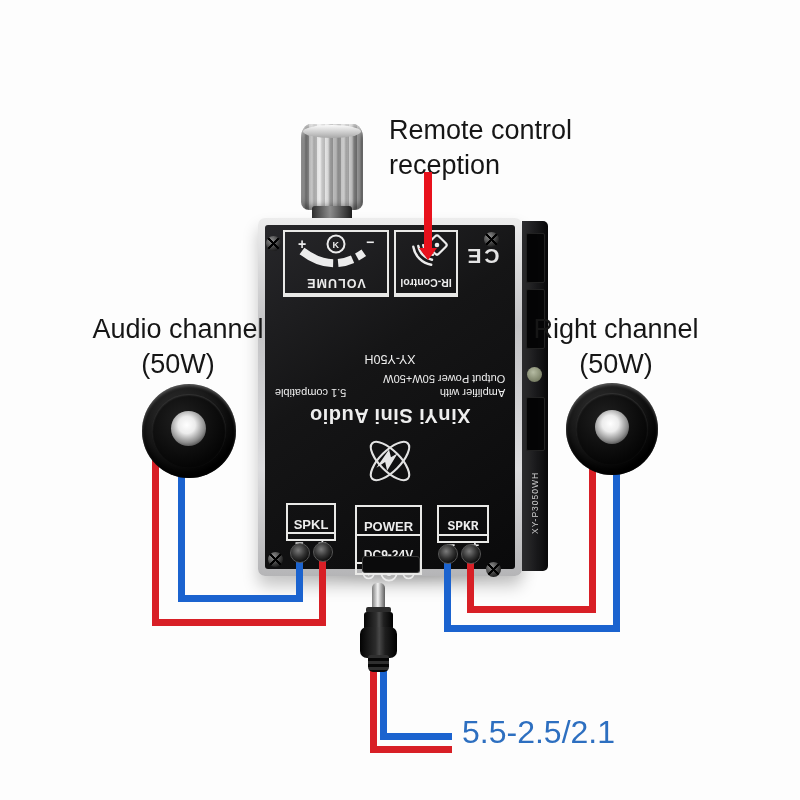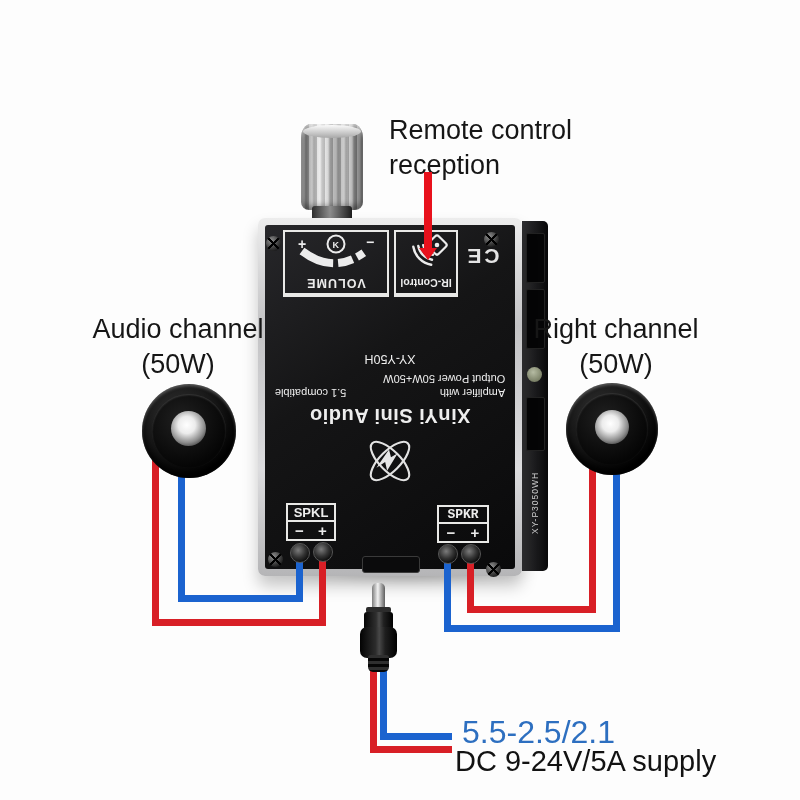--- a/index.html
+++ b/index.html
@@ -24,21 +24,21 @@
        background:linear-gradient(145deg,#27272a,#151516 40%,#0a0a0b);}
   .tbox{position:absolute;border:2px solid #e9e9e7;display:flex;flex-direction:column;}
   .tbox-icon{flex:1;display:flex;align-items:center;justify-content:center;overflow:hidden;}
   .tbox-label{height:19px;border-top:2px solid #e9e9e7;display:flex;align-items:center;justify-content:center;
               font-weight:bold;color:#ececec;letter-spacing:1px;}
   .flip{transform:rotate(180deg);}
   .branding{position:absolute;display:flex;flex-direction:column;align-items:center;gap:5px;color:#eeeeee;}
   .feat-row{width:96%;display:flex;justify-content:space-between;font-size:11px;line-height:1.25;}
   .bbox{position:absolute;border:2px solid #e9e9e7;color:#ececec;font-weight:bold;text-align:center;
         display:flex;flex-direction:column;}
-  .bbox-row{border-bottom:2px solid #e9e9e7;display:flex;align-items:center;justify-content:center;}
+  .bbox-row{border-bottom:2px solid #e9e9e7;display:flex;align-items:center;justify-content:center;margin-top:12px;}
   .bbox-signs{flex:1;display:flex;align-items:center;justify-content:space-around;font-size:15px;}
   .screw{position:absolute;width:15px;height:15px;border-radius:50%;
          background:linear-gradient(45deg,transparent 44%,#000 46%,#000 54%,transparent 56%),
                     linear-gradient(-45deg,transparent 44%,#000 46%,#000 54%,transparent 56%),
                     radial-gradient(circle at 35% 30%,#909090,#3a3a3a 55%,#101010 85%);}
   .thole{position:absolute;width:18px;height:18px;border-radius:50%;z-index:5;border:1px solid #565656;
          background:radial-gradient(circle at 40% 35%,#7b7b7b,#333 45%,#0a0a0a 78%);}
   #side-edge{position:absolute;left:264px;top:3px;width:26px;height:350px;border-radius:0 5px 5px 0;
              background:linear-gradient(90deg,#303032,#1a1a1c 55%,#070708);}
   .side-block{position:absolute;left:4px;width:17px;background:#050506;border:1px solid #222;border-radius:2px;}
@@ -89,21 +89,20 @@
 <div id="canvas">
 
 
   <div class="ann" style="left:389px;top:113px;">Remote control
 reception</div>
   <div class="ann center" style="left:78px;top:312px;width:200px;">Audio channel
 (50W)</div>
   <div class="ann center" style="left:516px;top:312px;width:200px;">Right channel
 (50W)</div>
   <div class="spec-blue">5.5-2.5/2.1</div>
-  <div class="spec-black">DC 9-24V/5A supply</div>
 
   <div class="abs" style="left:424px;top:172px;width:8px;height:76px;background:#e8111c;z-index:7;"></div>
   <div class="abs" style="left:419px;top:248px;width:0;height:0;border-left:9px solid transparent;border-right:9px solid transparent;border-top:12px solid #e8111c;z-index:7;"></div>
 
   <div id="board-shadow"></div>
 
   <div class="wire red top" style="left:152px;top:450px;width:7px;height:176px;"></div>
   <div class="wire red top" style="left:152px;top:619px;width:174px;height:7px;"></div>
   <div class="wire red top" style="left:319px;top:551px;width:7px;height:75px;"></div>
   <div class="wire blue top" style="left:178px;top:450px;width:7px;height:152px;"></div>
@@ -188,20 +187,37 @@
       </div>
 
       <div class="bbox" style="left:28px;top:285px;width:46px;height:34px;">
         <div class="bbox-row" style="height:15px;font-size:13px;">SPKL</div>
         <div class="bbox-signs">
           <span>−</span>
           <span>+</span>
         </div>
       </div>
 
+      <div class="bbox" style="left:97px;top:287px;width:63px;height:66px;">
+        <div class="bbox-row" style="height:18px;font-size:13px;">POWER</div>
+        <div class="bbox-row" style="height:16px;font-size:12px;">DC9-24V</div>
+        <div style="flex:1;display:flex;align-items:center;justify-content:center;">
+          <svg width="56" height="18" viewBox="0 0 66 20">
+            <circle cx="9" cy="10" r="6.5" fill="none" stroke="#ececec" stroke-width="1.8"></circle>
+            <line x1="9" y1="7" x2="9" y2="13" stroke="#ececec" stroke-width="1.6"></line>
+            <line x1="6" y1="10" x2="12" y2="10" stroke="#ececec" stroke-width="1.6"></line>
+            <line x1="16" y1="10" x2="23" y2="10" stroke="#ececec" stroke-width="2.2"></line>
+            <circle cx="33" cy="10" r="9" fill="none" stroke="#ececec" stroke-width="2.2"></circle>
+            <circle cx="33" cy="10" r="3.4" fill="#ececec"></circle>
+            <line x1="43" y1="10" x2="50" y2="10" stroke="#ececec" stroke-width="2.2"></line>
+            <circle cx="56" cy="10" r="6.5" fill="none" stroke="#ececec" stroke-width="1.8"></circle>
+            <line x1="53" y1="10" x2="59" y2="10" stroke="#ececec" stroke-width="1.6"></line>
+          </svg>
+        </div>
+      </div>
 
       <div class="bbox" style="left:179px;top:287px;width:48px;height:34px;">
         <div class="bbox-row" style="height:15px;font-size:13px;font-family:Liberation Mono, monospace;">SPKR</div>
         <div class="bbox-signs">
           <span>−</span>
           <span>+</span>
         </div>
       </div>
 
       <div class="abs" style="left:104px;top:338px;width:56px;height:15px;border-radius:3px;background:#0b0b0c;border:1px solid #3a3a3a;"></div>

